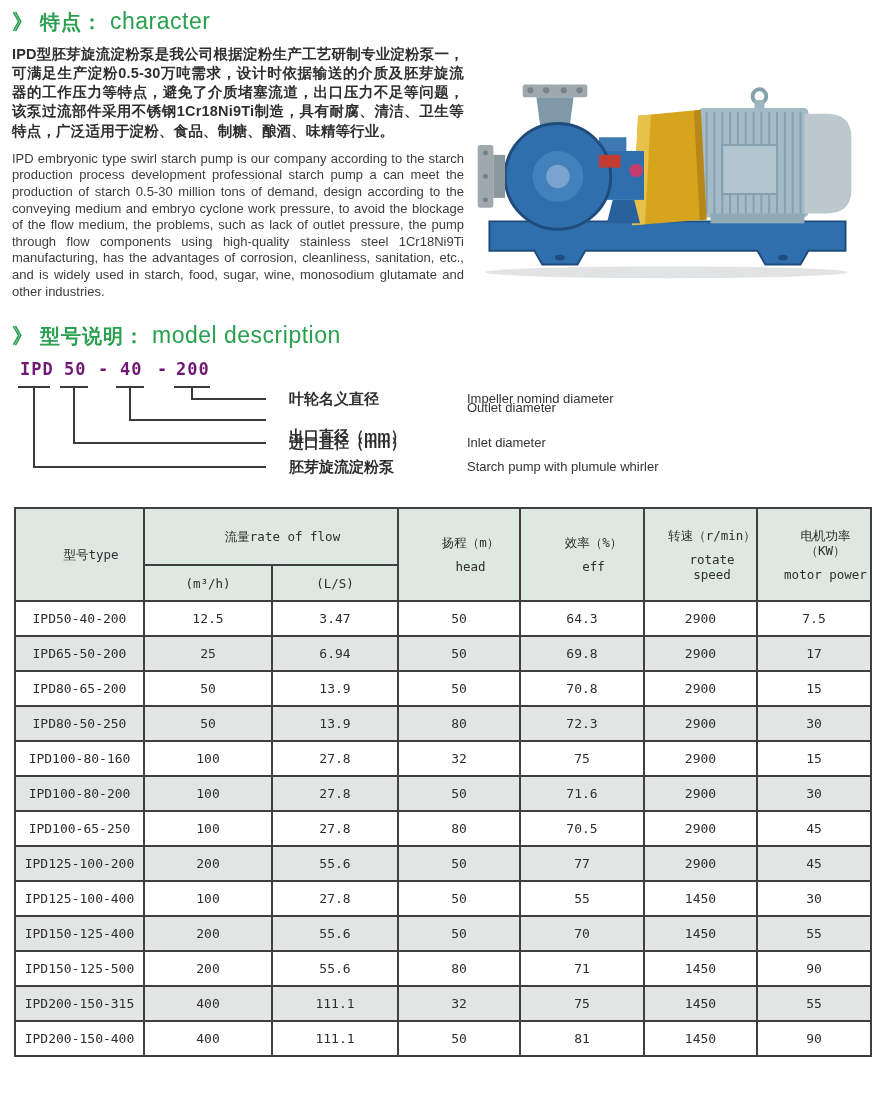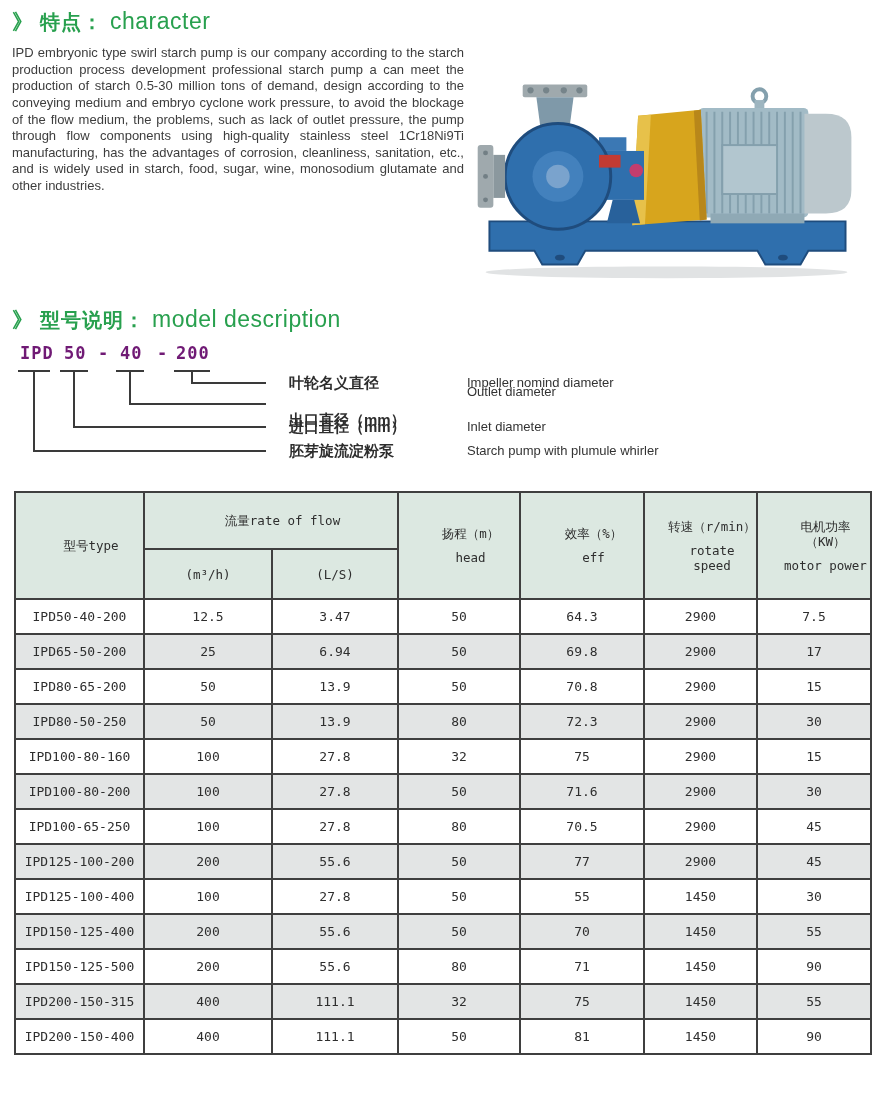--- a/index.html
+++ b/index.html
@@ -62,39 +62,40 @@
   .perf-title .sec-zh{font-size:19px;}
   table.perf{
     width:856px;border-collapse:collapse;table-layout:fixed;margin-top:11px;margin-left:2px;
   }
   .perf th,.perf td{
     border:2px solid var(--table-border);text-align:center;vertical-align:middle;
     font-family:"DejaVu Sans Mono",monospace;color:#2e2e2e;
   }
   .perf th{background:var(--table-header-bg);font-weight:normal;font-size:12.5px;}
   .hrow1 th{height:57px;padding-left:23px;}
-  .hrow2 th{height:50px;}
+  .hrow2 th{height:36px;}
   .hl{display:block;line-height:1.2;}
   .hl + .hl{margin-top:9px;}
   .perf td{height:35px;background:#fff;font-size:13px;}
   .perf tr.alt td{background:var(--table-alt-row-bg);}
 </style>
 </head>
 <body>
 
 <div class="page">
 
   <div class="sec">
     <div class="sec-header">
       <span class="marker">》</span>
       <span class="sec-zh">特点：</span>
       <span class="sec-en">character</span>
     </div>
     <div class="char-cols">
       <div class="char-text">
+        <p class="zh-para">IPD型胚芽旋流淀粉泵是我公司根据淀粉生产工艺研制专业淀粉泵一，可满足生产淀粉0.5-30万吨需求，设计时依据输送的介质及胚芽旋流器的工作压力等特点，避免了介质堵塞流道，出口压力不足等问题，该泵过流部件采用不锈钢1Cr18Ni9Ti制造，具有耐腐、清洁、卫生等特点，广泛适用于淀粉、食品、制糖、酿酒、味精等行业。</p>
         <p class="en-para">IPD embryonic type swirl starch pump is our company according to the starch production process development professional starch pump a can meet the production of starch 0.5-30 million tons of demand, design according to the conveying medium and embryo cyclone work pressure, to avoid the blockage of the flow medium, the problems, such as lack of outlet pressure, the pump through flow components using high-quality stainless steel 1Cr18Ni9Ti manufacturing, has the advantages of corrosion, cleanliness, sanitation, etc., and is widely used in starch, food, sugar, wine, monosodium glutamate and other industries.</p>
       </div>
       <div class="char-image">
         <svg width="405" height="225" viewBox="0 0 410 230" xmlns="http://www.w3.org/2000/svg">
 
           <ellipse cx="205" cy="218" rx="185" ry="6" fill="#e1e3e4"></ellipse>
 
           <path d="M24 166 H388 V196 H350 L342 210 H306 L298 196 H122 L114 210 H78 L70 196 H24 Z" fill="var(--pump-blue)" stroke="var(--pump-blue-dark)" stroke-width="2"></path>
           <ellipse cx="96" cy="203" rx="5" ry="3" fill="var(--pump-blue-dark)"></ellipse>
           <ellipse cx="324" cy="203" rx="5" ry="3" fill="var(--pump-blue-dark)"></ellipse>

